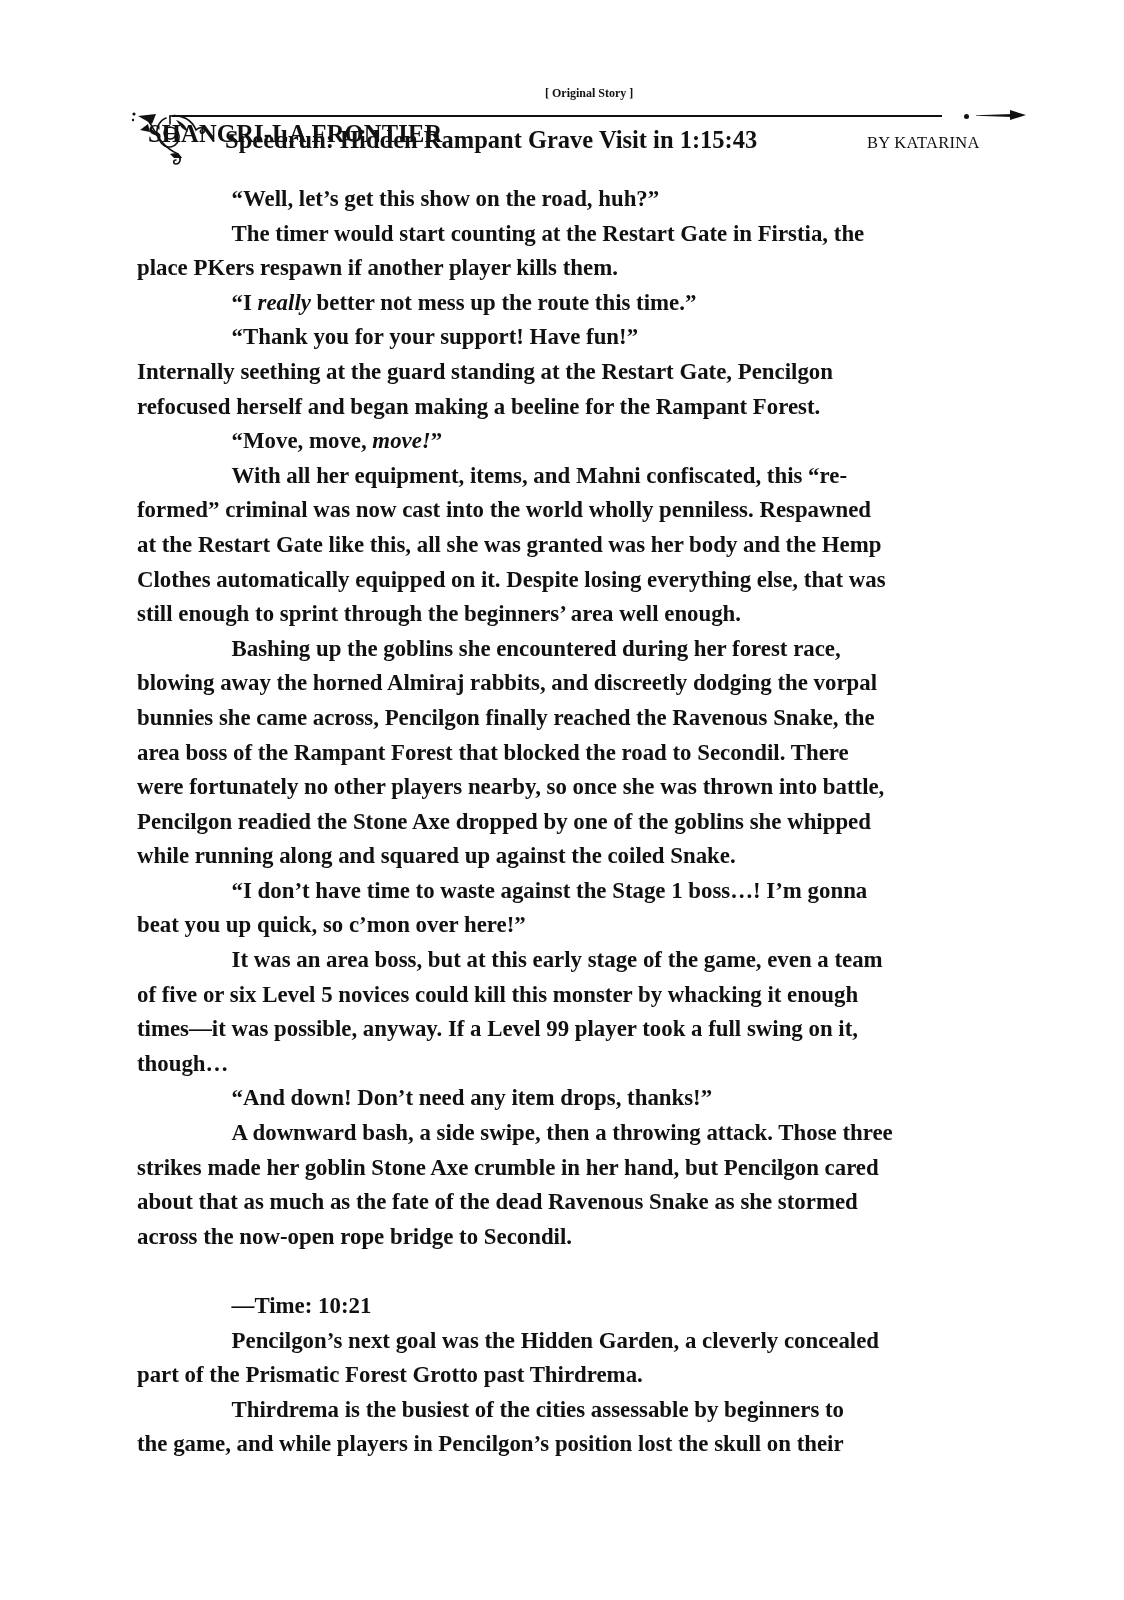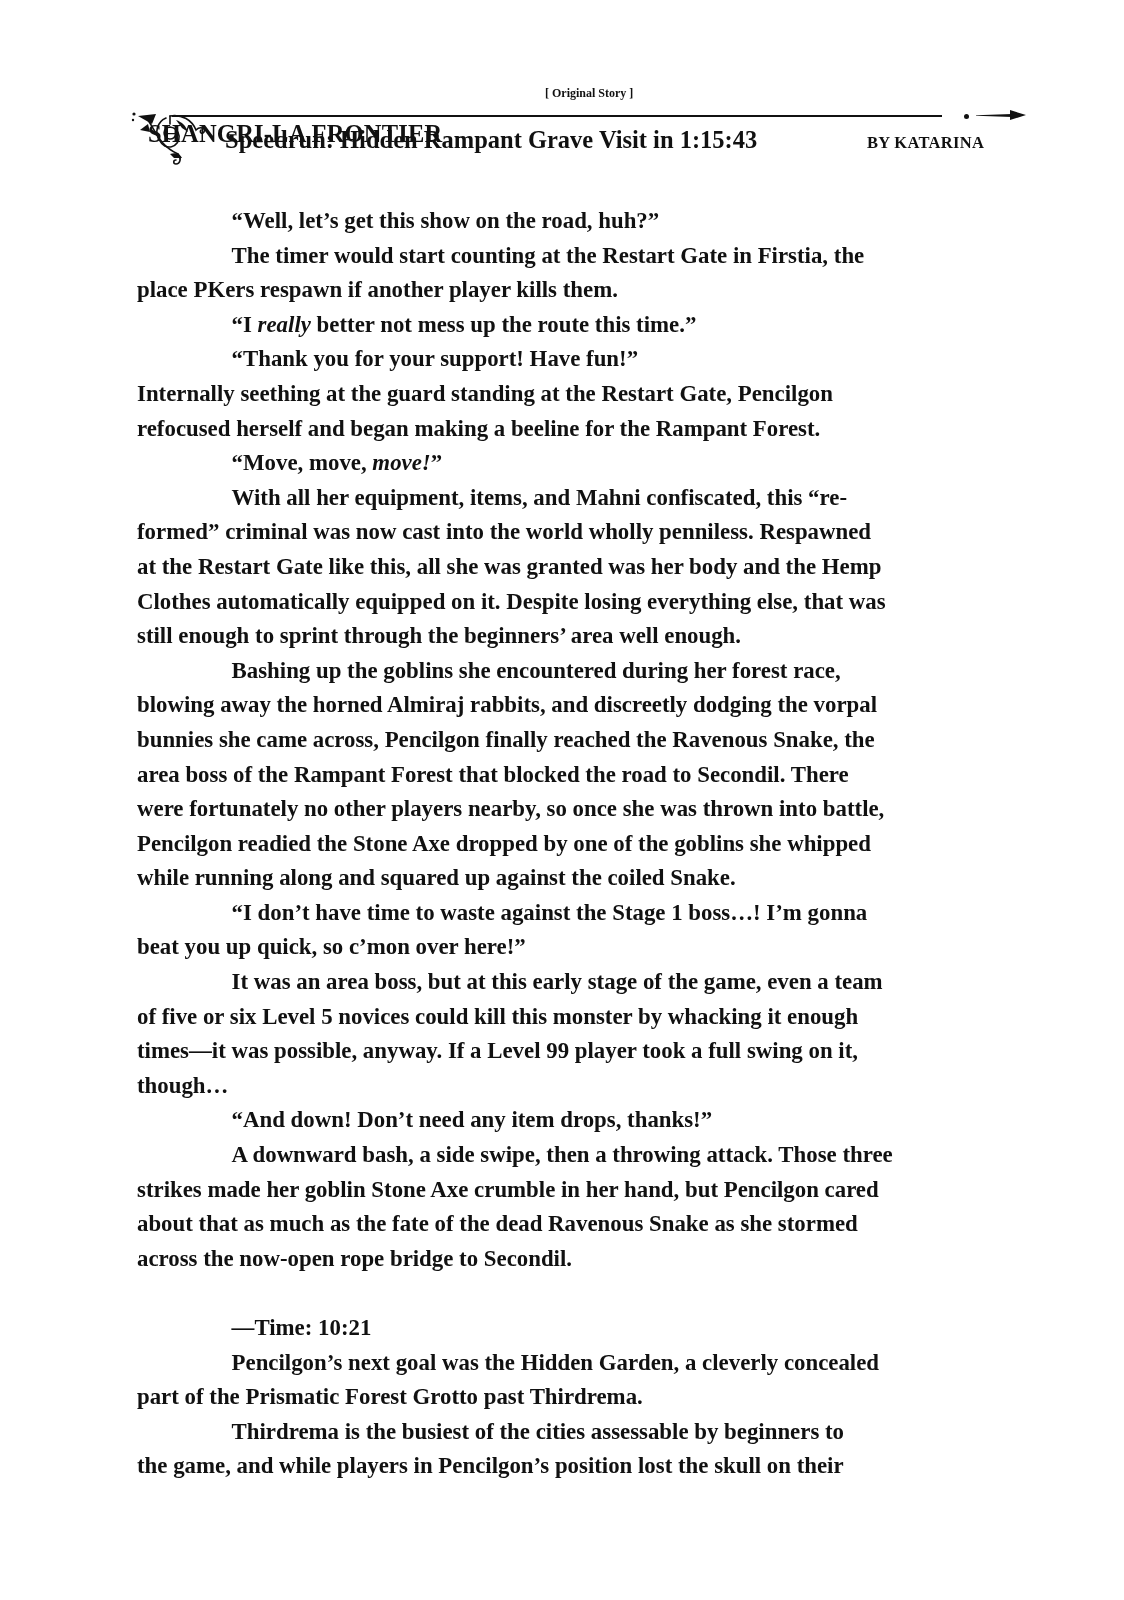--- a/index.html
+++ b/index.html
@@ -8,22 +8,22 @@
   .series-title { position: absolute; left: 148px; top: 80px; font-size: 24.5px; font-weight: bold;
                   letter-spacing: 0.2px; margin-top: 40px; }
   .series-tag { position: absolute; left: 545px; top: 86px; font-size: 12px; font-weight: bold; }
   .rule { position: absolute; left: 172px; top: 115px; width: 770px; height: 2px; background: #111; }
   .rule-dot { position: absolute; left: 964px; top: 114px; width: 5px; height: 5px; border-radius: 50%; background: #111; }
   .rule-arrow-tip { position: absolute; left: 1010px; top: 110px; width: 0; height: 0;
                     border-top: 5px solid transparent; border-bottom: 5px solid transparent;
                     border-left: 16px solid #111; }
   .ornament { position: absolute; left: 130px; top: 110px; width: 80px; height: 58px; }
   .story-title { position: absolute; left: 225px; top: 126px; font-size: 24.5px; font-weight: bold; }
-  .byline { position: absolute; left: 867px; top: 133px; font-size: 16.5px; font-weight: bold; letter-spacing: 0.3px; }
-  .body-text { position: absolute; left: 137px; top: 181px; width: 900px; margin-top: 22px; }
+  .byline { position: absolute; left: 867px; top: 133px; font-size: 16.5px; font-weight: normal; letter-spacing: 0.3px; }
+  .body-text { position: absolute; left: 137px; top: 181px; width: 900px; }
   .line { font-size: 23.2px; font-weight: bold; line-height: 34.6px; height: 34.6px; white-space: nowrap;
           transform: scaleX(0.985); transform-origin: left center; }
   .indent { padding-left: 96px; }
   .blank { height: 34.6px; }
   em { }
 </style>
 </head>
 <body>
 
 <div>

